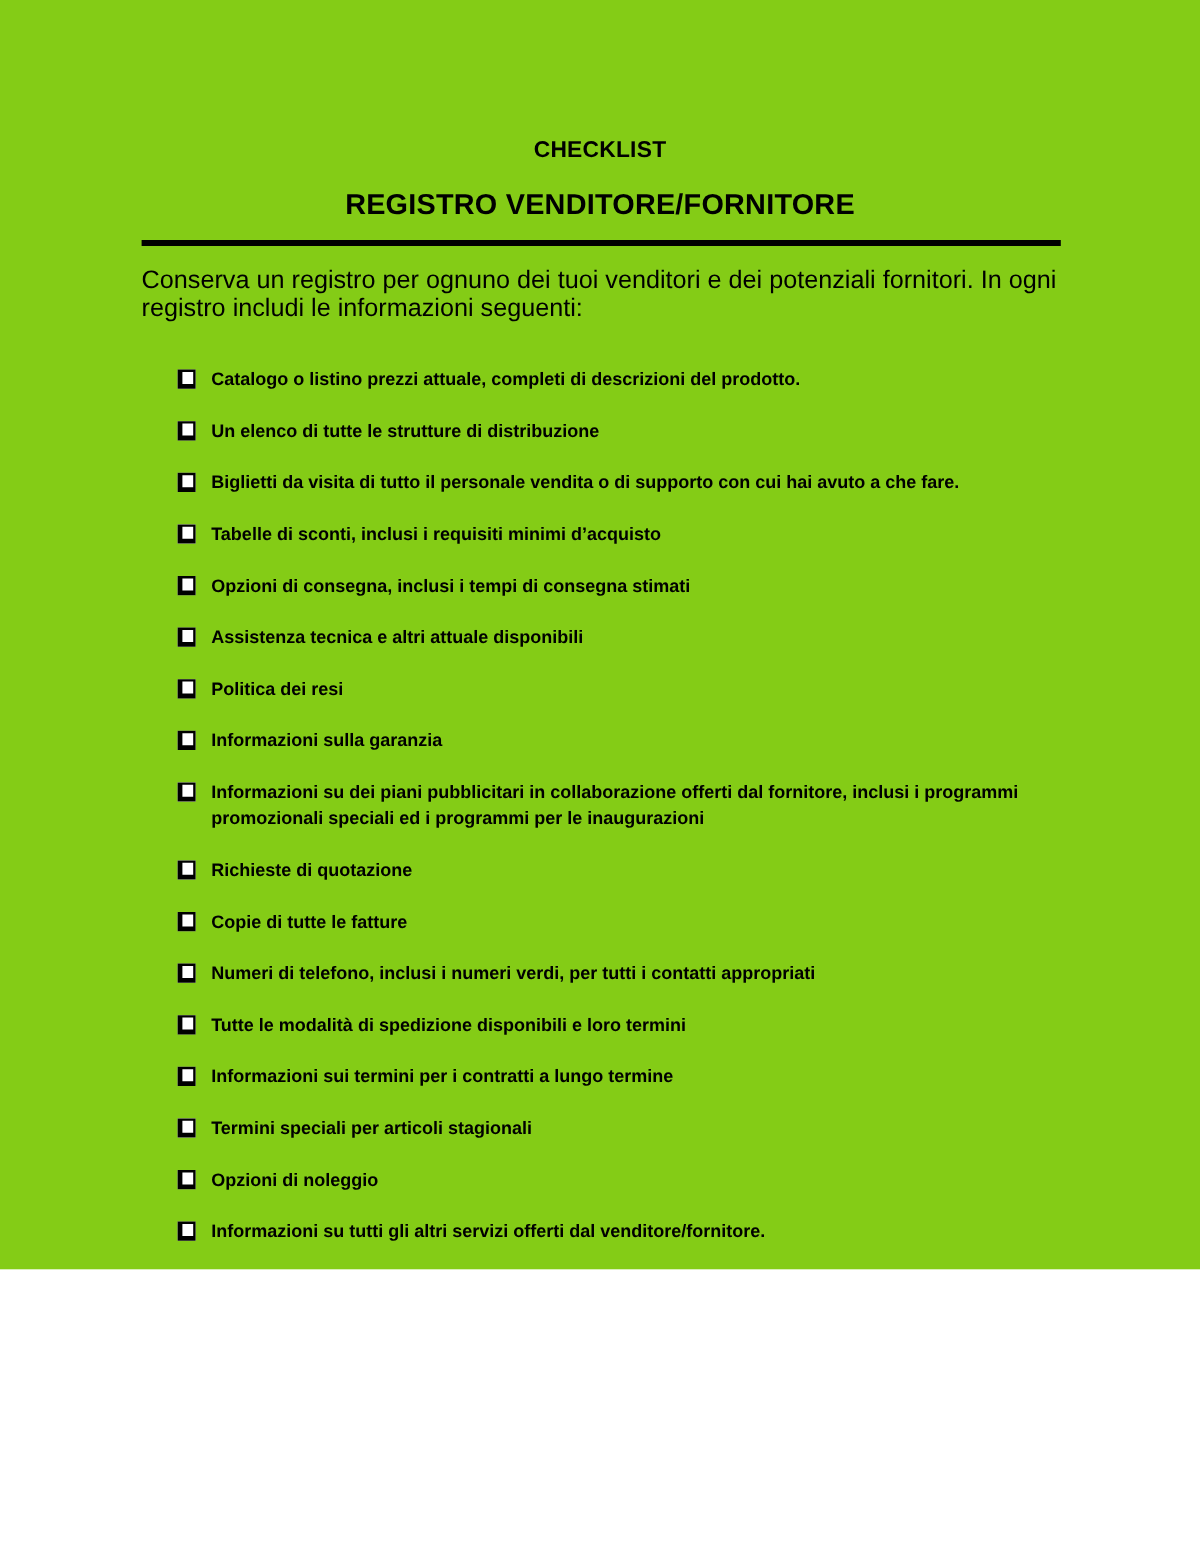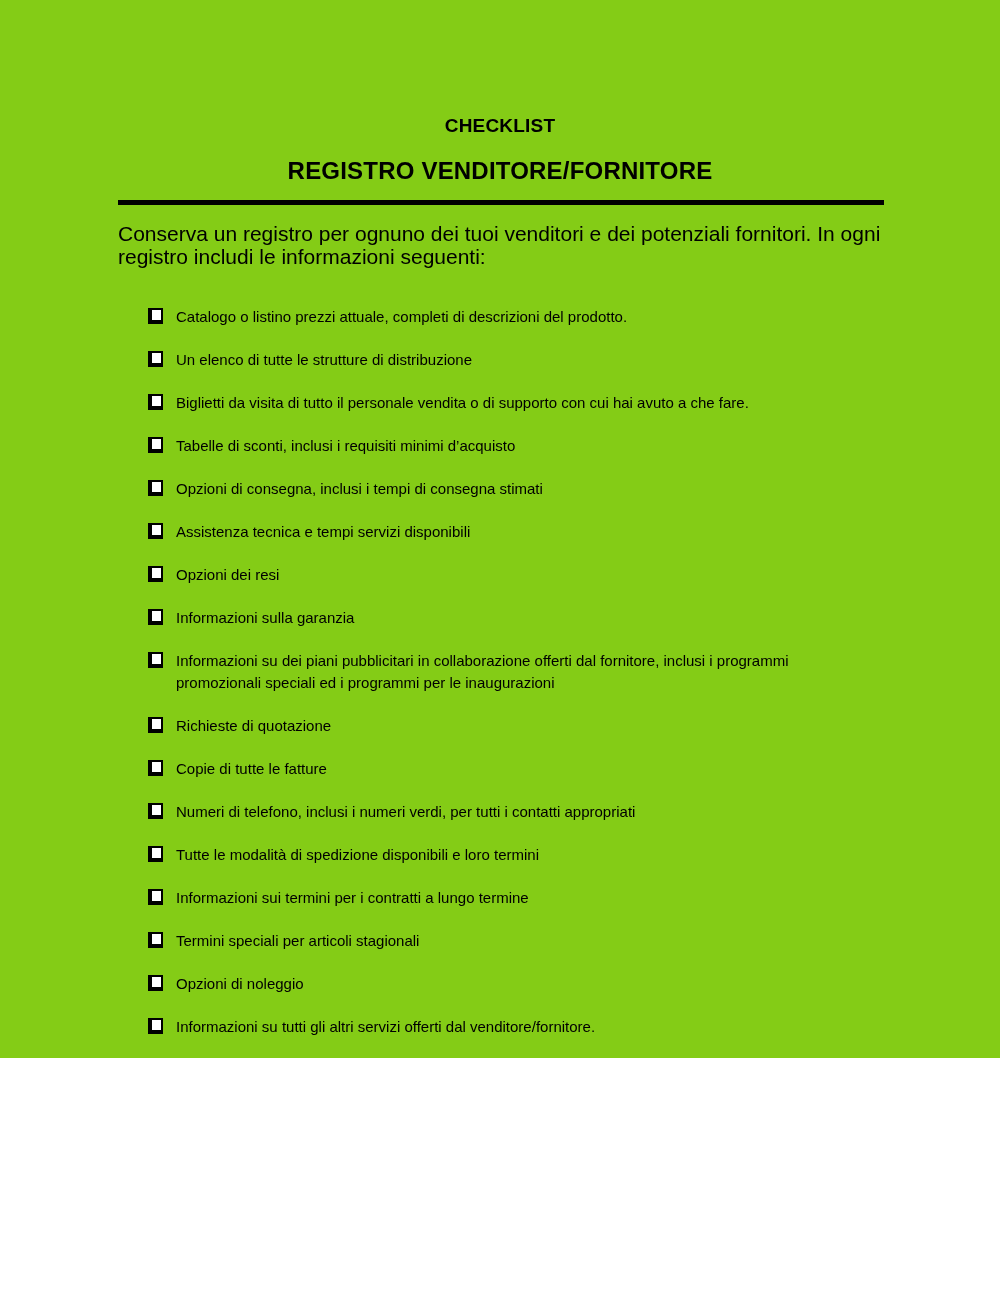--- a/index.html
+++ b/index.html
@@ -68,20 +68,21 @@
     border: 2px solid #000000;
     border-left-width: 4px;
     border-bottom-width: 4px;
     background: #ffffff;
     margin-top: 2px;
     margin-right: 13px;
   }
   .item-text {
     display: inline-block;
     max-width: 675px;
+    font-weight: bold;
   }
 </style>
 </head>
 <body>
 
 <div class="page">
 
   <div class="doc-header">
     <h1 class="doc-title">CHECKLIST</h1>
     <h2 class="doc-subtitle">REGISTRO VENDITORE/FORNITORE</h2>
@@ -107,25 +108,25 @@
     <li class="check-item">
       <span class="checkbox"></span>
       <span class="item-text">Tabelle di sconti, inclusi i requisiti minimi d’acquisto</span>
     </li>
     <li class="check-item">
       <span class="checkbox"></span>
       <span class="item-text">Opzioni di consegna, inclusi i tempi di consegna stimati</span>
     </li>
     <li class="check-item">
       <span class="checkbox"></span>
-      <span class="item-text">Assistenza tecnica e tempi servizi disponibili</span>
+      <span class="item-text">Assistenza tecnica e altri attuale disponibili</span>
     </li>
     <li class="check-item">
       <span class="checkbox"></span>
-      <span class="item-text">Opzioni dei resi</span>
+      <span class="item-text">Politica dei resi</span>
     </li>
     <li class="check-item">
       <span class="checkbox"></span>
       <span class="item-text">Informazioni sulla garanzia</span>
     </li>
     <li class="check-item">
       <span class="checkbox"></span>
       <span class="item-text">Informazioni su dei piani pubblicitari in collaborazione offerti dal fornitore, inclusi i programmi promozionali speciali ed i programmi per le inaugurazioni</span>
     </li>
     <li class="check-item">

